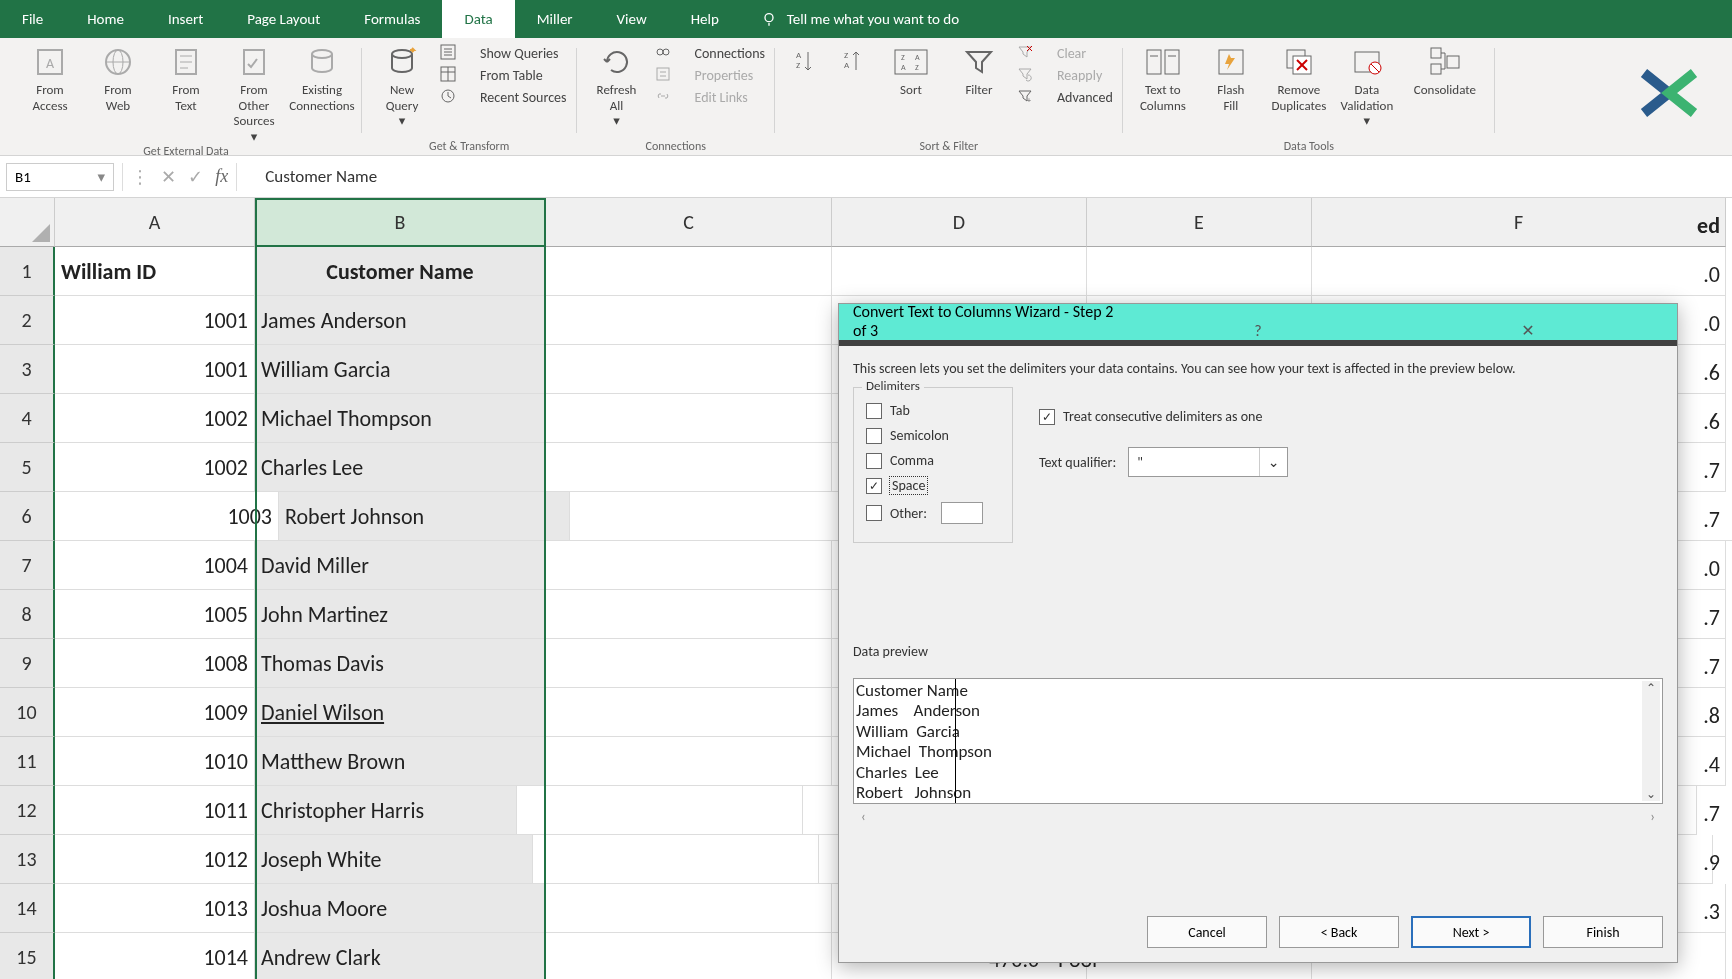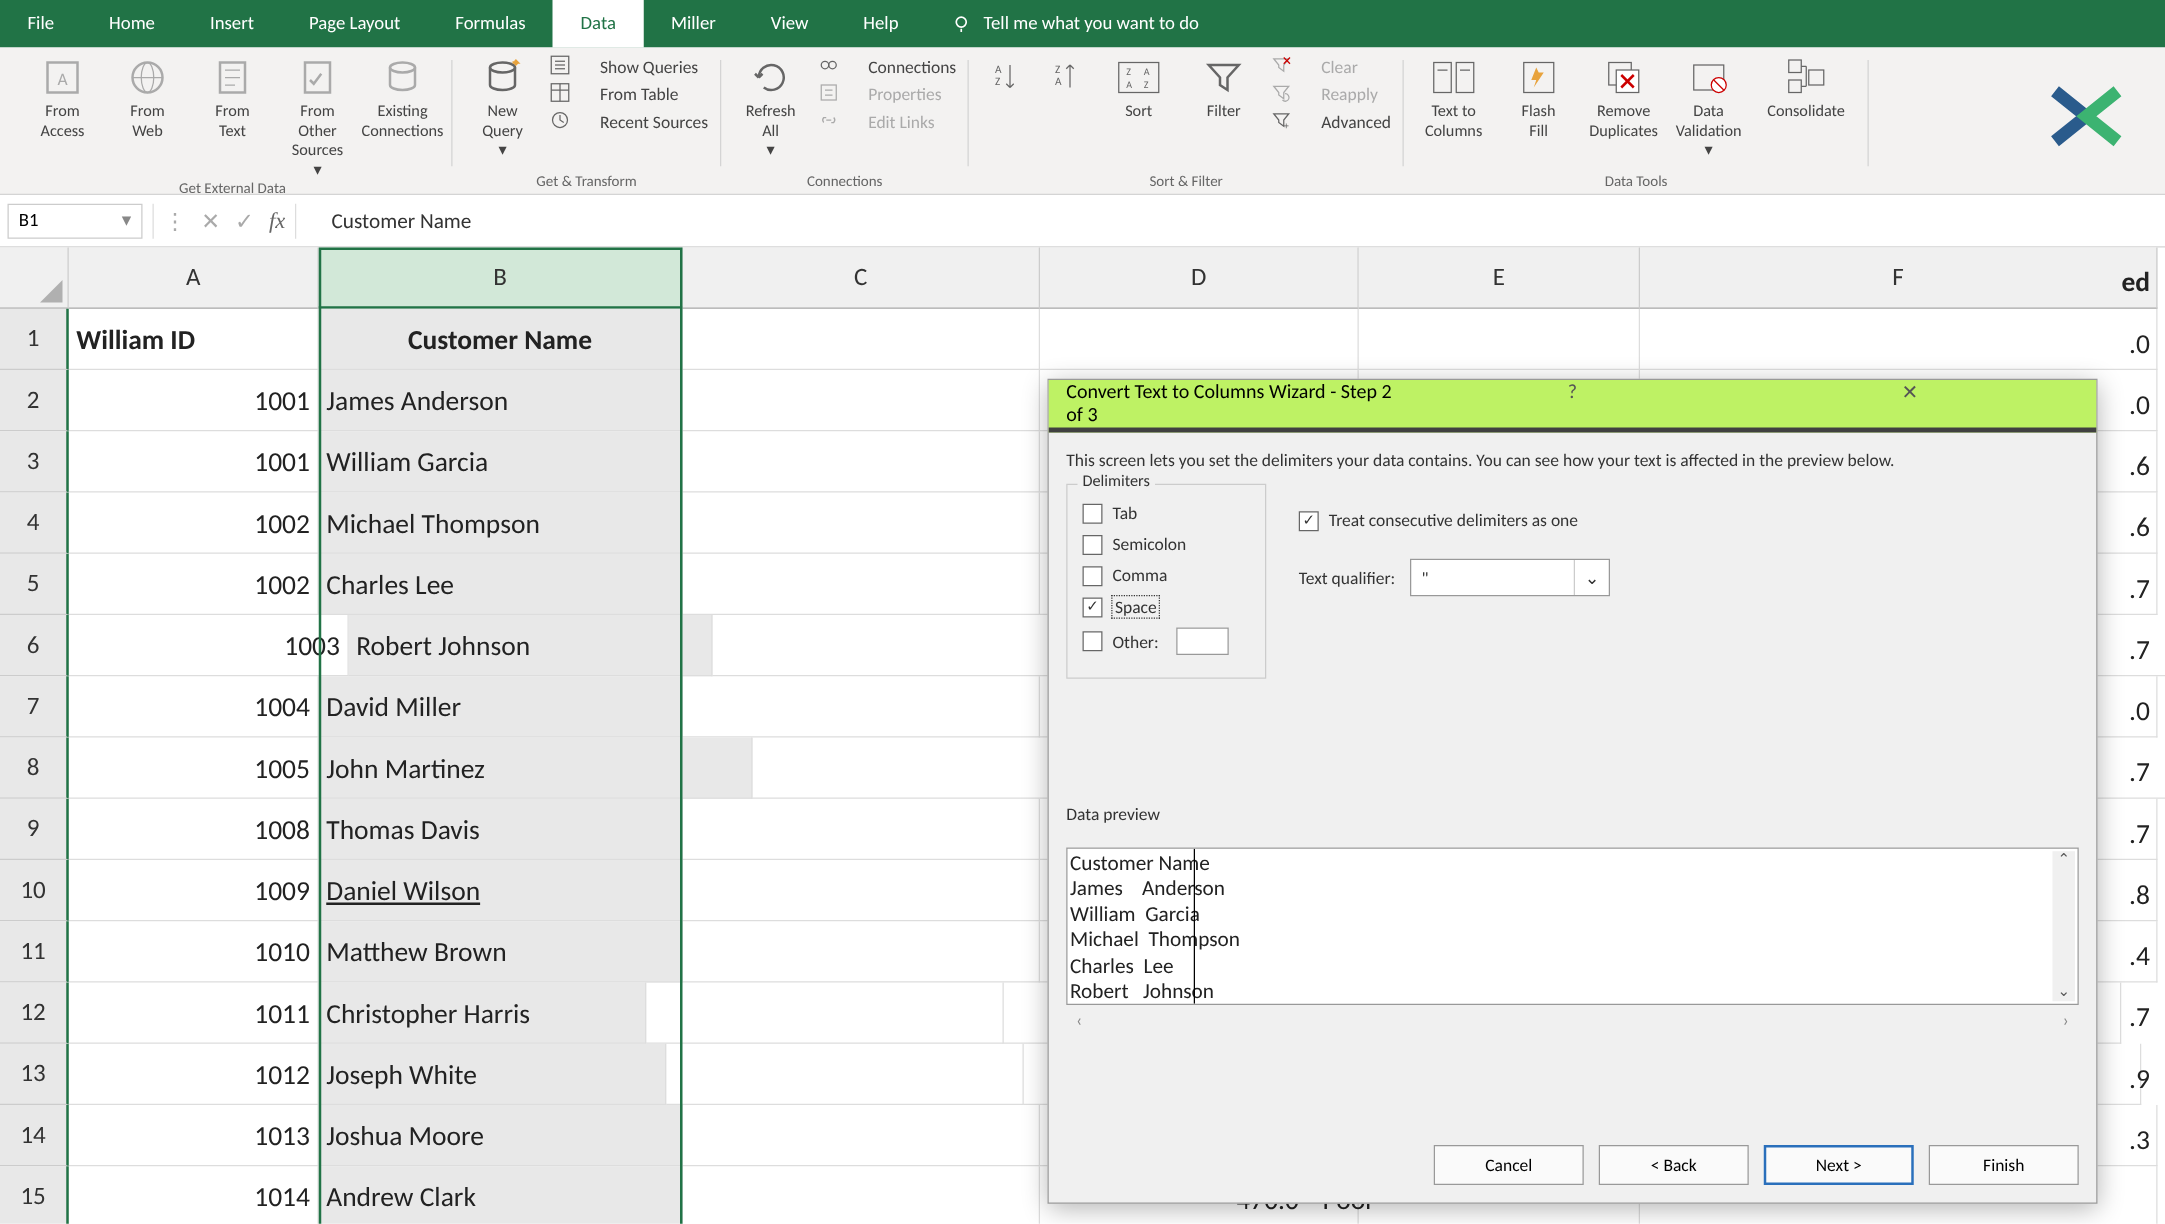--- a/index.html
+++ b/index.html
@@ -45,21 +45,21 @@
 .cells { position:absolute; left:55px; top:49px; }
 .row { display:flex; height:49px; }
 .cell { border-right:1px solid #ddd; border-bottom:1px solid #ddd; font-size:22px; color:#222; padding: 0 6px; display:flex; align-items:center; }
 .cell.num { justify-content:flex-end;text-align:right; }
 .cell.bold { font-weight:700; }
 .cell.selcol { background:#e8e8e8; }
 .sel-border { position:absolute; border:2px solid #217346; pointer-events:none; }
 
 
 .dialog { position:absolute; left:838px; top:303px; width: 840px; height: 660px; background:#f0f0f0; border:1px solid #999; box-shadow: 0 4px 20px rgba(0,0,0,0.3); padding: 0; }
-.dlg-title { height: 42px; display:flex; align-items:flex-start; padding: 0 14px; background:#bef264; border-bottom:4px solid #404040; }
+.dlg-title { height: 42px; display:flex; align-items:flex-end; padding: 0 14px; background:#5eead4; border-bottom:6px solid #404040; }
 .dlg-title span { flex:1; font-size:16px; }
 .dlg-close, .dlg-help { width:36px; text-align:center; font-size:20px; cursor:pointer; color:#555; }
 .dlg-body { padding: 14px 14px 0; font-size:14px; color:#333; }
 .fieldset { border:1px solid #ccc; padding: 10px 12px 14px; margin-top: 10px; position:relative; width: 160px; }
 .fieldset .legend { position:absolute; top:-10px; left:8px; background:#f0f0f0; padding:0 4px; font-size:13px; }
 .chk-row { display:flex; align-items:center; gap:8px; padding: 4px 0; }
 .chk { width:16px; height:16px; border:1px solid #666; background:#fff; display:inline-flex; align-items:center; justify-content:center; font-size:12px; color:#333; }
 .chk.checked::after { content:'✓'; color:#333; }
 .otherbox { width: 42px; height: 22px; border:1px solid #999; background:#fff; margin-left: 6px; }
 .right-opts { position:absolute; left: 200px; top: 100px; }
@@ -486,21 +486,21 @@
       <div class="row">
         <div class="cell num" style="width: 200px;">1004</div>
         <div class="cell selcol" style="width: 291px;">David Miller</div>
         <div class="cell" style="width: 286px;"></div>
         <div class="cell" style="width: 255px;"></div>
         <div class="cell" style="width: 225px;"></div>
         <div class="cell" style="width: 414px;"></div>
       </div>
       <div class="row">
         <div class="cell num" style="width: 200px;">1005</div>
-        <div class="cell selcol" style="width: 347px;">John Martinez</div>
+        <div class="cell selcol" style="width: 291px;">John Martinez</div>
         <div class="cell" style="width: 286px;"></div>
         <div class="cell" style="width: 255px;"></div>
         <div class="cell" style="width: 225px;"></div>
         <div class="cell" style="width: 414px;"></div>
       </div>
       <div class="row">
         <div class="cell num" style="width: 200px;">1008</div>
         <div class="cell selcol" style="width: 291px;">Thomas Davis</div>
         <div class="cell" style="width: 286px;"></div>
         <div class="cell" style="width: 255px;"></div>

